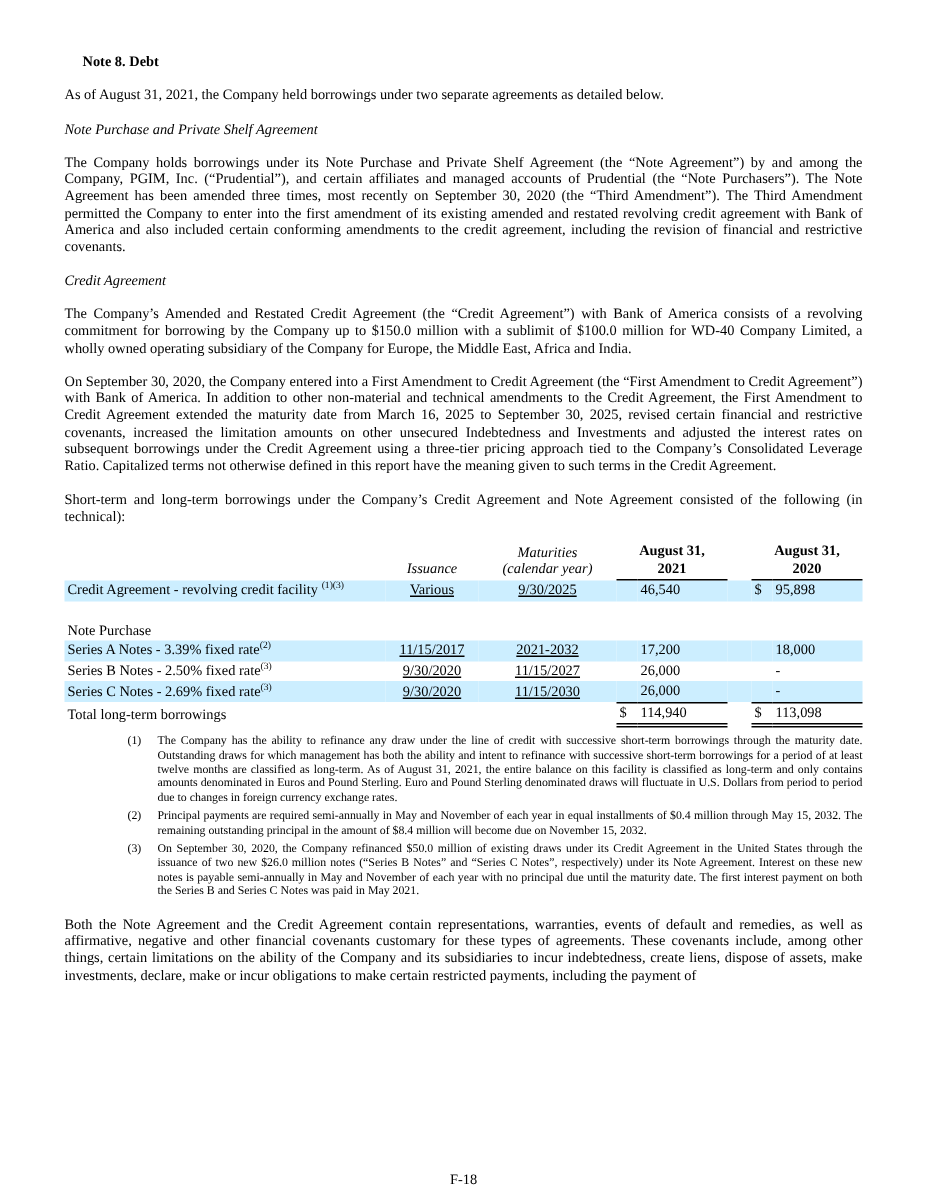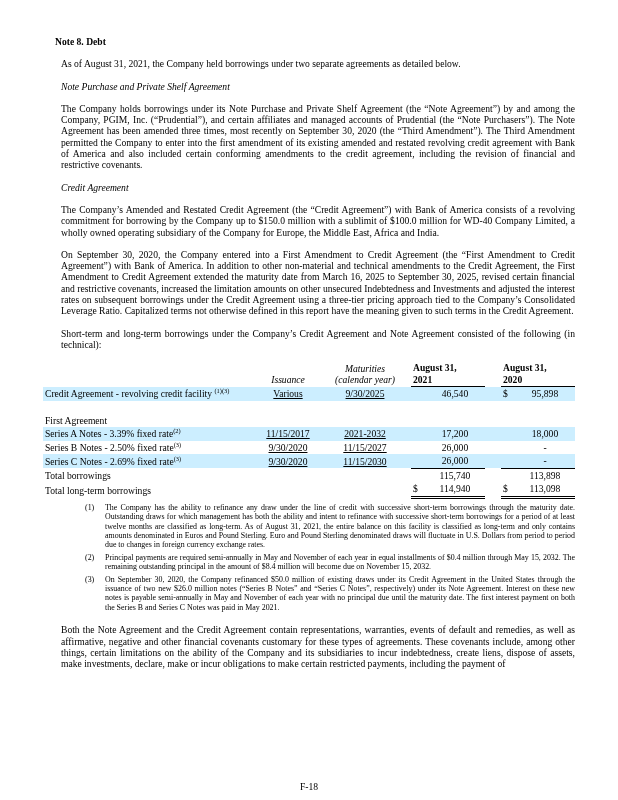--- a/index.html
+++ b/index.html
@@ -13,33 +13,33 @@
     overflow: hidden;
   }
   .content {
     position: absolute;
     left: 43px;
     top: 36px;
     width: 532px;
     font-size: 9.6px;
     line-height: 11.3px;
   }
-  .para { margin: 0 0 11px 18px; text-align: justify; }
+  .para { margin: 0 0 11px 0; text-align: justify; }
   .title { font-weight: bold; margin: 0 0 11px 12px; }
   .ital { font-style: italic; }
   sup { font-size: 6.4px; line-height: 0; vertical-align: super; }
 
   table.fin { border-collapse: collapse; table-layout: fixed; width: 100%; margin: 3px 0 4px 0; }
   table.fin td { padding: 1px 2px; vertical-align: bottom; white-space: nowrap; font-size: 9.6px; line-height: 11.5px; overflow: visible; }
   .shade { background: #cceeff; }
   .ctr { text-align: center; text-decoration: underline; }
-  .num { text-align: center; }
+  .num { text-align: left; }
   .dsign { text-align: left; padding-right: 0; }
   .hd { text-align: center; font-style: italic; }
-  .hd-date { font-weight: bold; font-size: 8px; line-height: 9px; border-bottom: 1px solid #000; padding-bottom: 2px; }
+  .hd-date { font-weight: bold; font-size: 8px; line-height: 9px; text-align: center; border-bottom: 1px solid #000; padding-bottom: 2px; }
   .u1 { border-bottom: 1px solid #000; }
   .u2 { border-bottom: 3px double #000; }
   .ind1 { padding-left: 12px; }
   .ind2 { padding-left: 16px; }
   .spacer-cell { height: 11px; }
 
   .footnotes { margin: 4px 0 12px 42px; width: 490px; }
   .fn { display: flex; font-size: 7.9px; line-height: 9.4px; margin: 0 0 3px 0; }
   .fn-num { flex: 0 0 20px; }
   .fn-text { flex: 1; text-align: justify; }
@@ -107,21 +107,21 @@
           <td></td>
           <td class="dsign">$</td>
           <td class="num">95,898</td>
         </tr>
 
         <tr>
           <td class="spacer-cell" colspan="8"></td>
         </tr>
 
         <tr>
-          <td>First Agreement</td>
+          <td>Note Purchase</td>
           <td></td>
             <td></td>
             <td></td>
             <td></td>
             <td></td>
             <td></td>
             <td></td>
         </tr>
 
         <tr class="shade">
@@ -150,30 +150,20 @@
           <td class="ind1"><span>Series C Notes - 2.69% fixed rate</span><sup>(3)</sup></td>
           <td class="ctr">9/30/2020</td>
           <td class="ctr">11/15/2030</td>
           <td class="dsign u1"></td>
           <td class="num u1">26,000</td>
           <td></td>
           <td class="dsign u1"></td>
           <td class="num u1">-</td>
         </tr>
 
-        <tr>
-          <td>Total borrowings</td>
-          <td></td>
-          <td></td>
-          <td class="dsign"></td>
-          <td class="num">115,740</td>
-          <td></td>
-          <td class="dsign"></td>
-          <td class="num">113,898</td>
-        </tr>
 
 
         <tr>
           <td class="ind2">Total long-term borrowings</td>
           <td></td>
           <td></td>
           <td class="dsign u2">$</td>
           <td class="num u2">114,940</td>
           <td></td>
           <td class="dsign u2">$</td>

